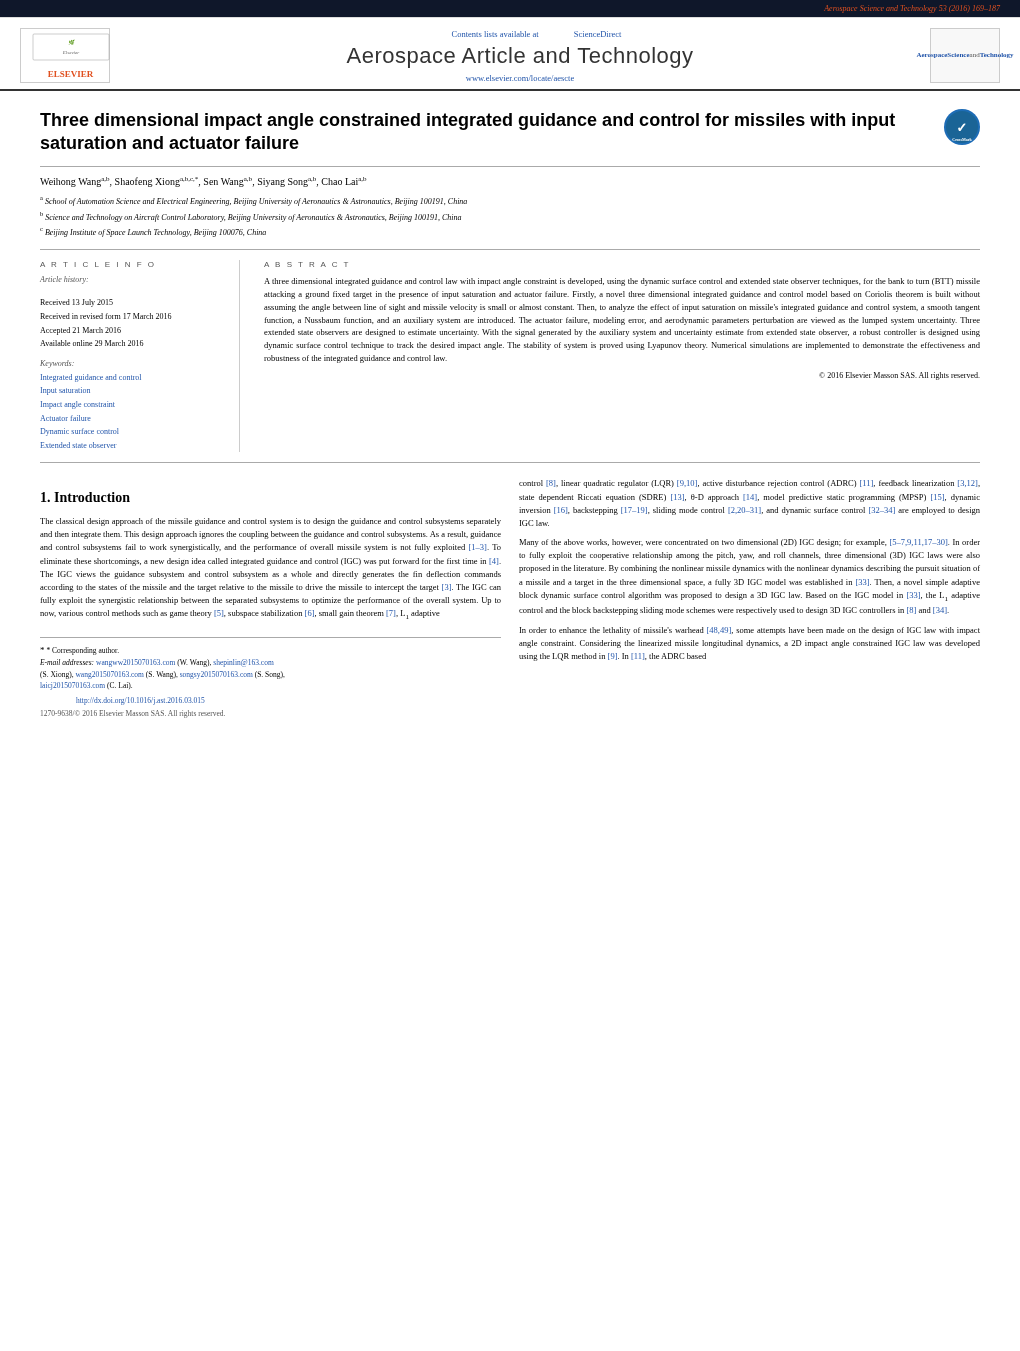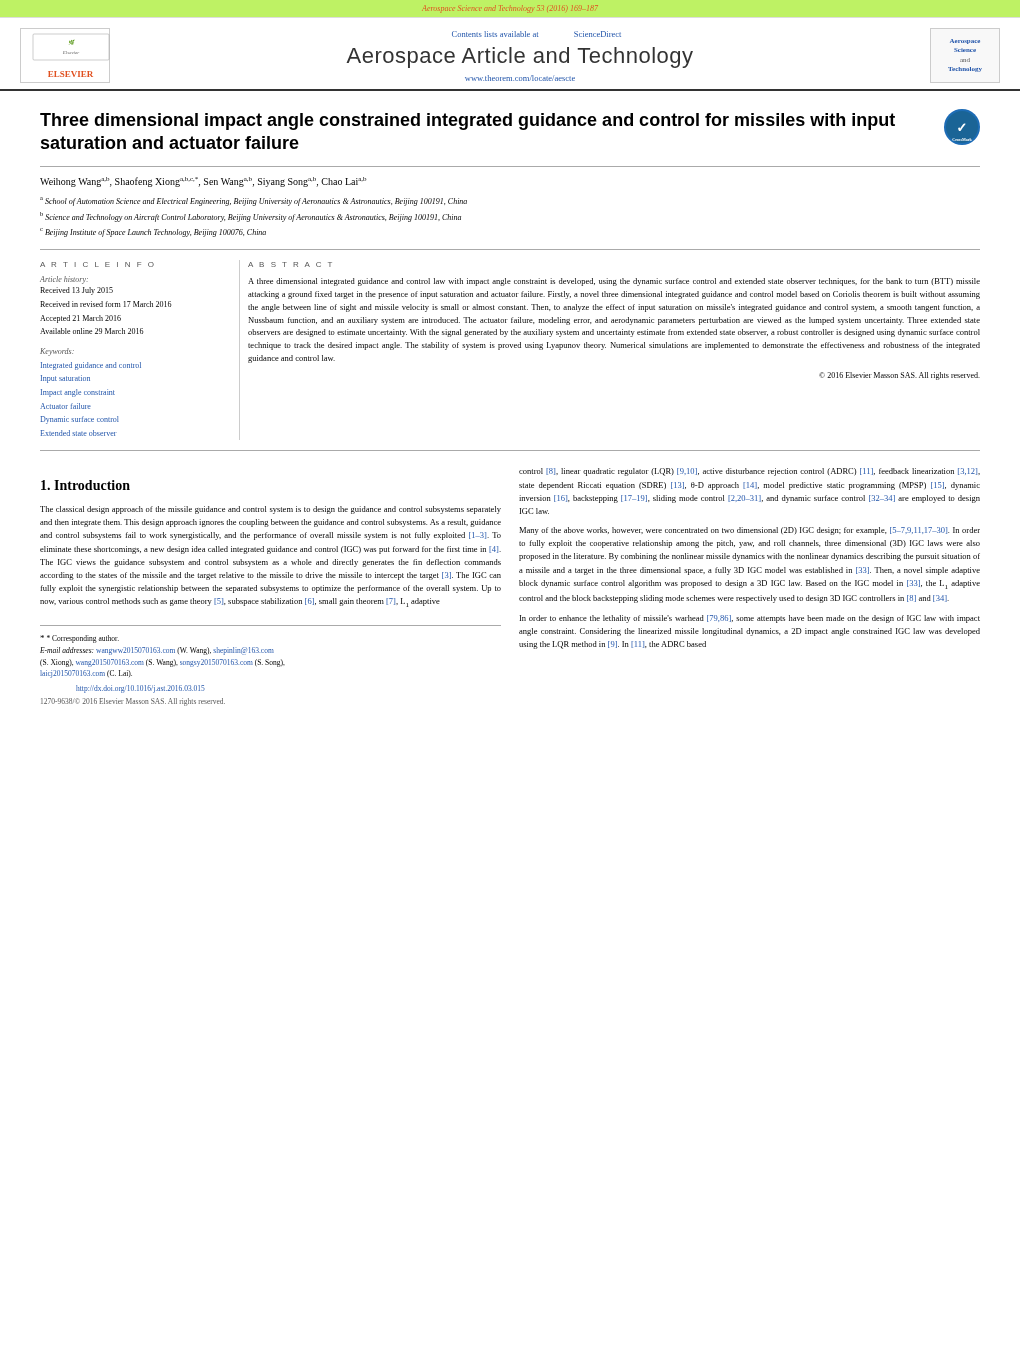--- a/index.html
+++ b/index.html
@@ -12,24 +12,24 @@
       color: #000;
     }
     .page {
       width: 1020px;
       min-height: 1351px;
       background: #fff;
       padding: 0;
     }
     
     .top-banner {
-      background: #bef264;
+      background: #0f172a;
       border-bottom: 1px solid #ddd;
       padding: 4px 20px;
-      text-align: center;
+      text-align: right;
       font-size: 8px;
       color: #e05020;
       font-style: italic;
     }
     
     .journal-header {
       display: flex;
       align-items: center;
       padding: 10px 20px 6px 20px;
       border-bottom: 2px solid #333;
@@ -75,21 +75,21 @@
     .journal-url {
       font-size: 8.5px;
       color: #2255aa;
       margin-top: 4px;
     }
     .ast-logo {
       width: 70px;
       height: 55px;
       border: 1px solid #ccc;
       display: flex;
-      flex-direction: column;
+      flex-direction: row;
       align-items: center;
       justify-content: center;
       margin-left: 20px;
       flex-shrink: 0;
       font-size: 6.5px;
       color: #333;
       text-align: center;
       line-height: 1.3;
       background: #f8f8f8;
     }
@@ -142,21 +142,21 @@
       color: #000;
       margin-bottom: 10px;
       line-height: 1.6;
     }
     .affiliations sup {
       font-size: 6.5px;
     }
     
     .info-abstract {
       display: flex;
-      gap: 8px;
+      gap: 24px;
       border-top: 1px solid #aaa;
       border-bottom: 1px solid #aaa;
       padding: 10px 0;
       margin-bottom: 14px;
     }
     .article-info {
       width: 200px;
       flex-shrink: 0;
       border-right: 1px solid #ccc;
       padding-right: 15px;
@@ -165,21 +165,21 @@
       font-size: 8px;
       letter-spacing: 2px;
       color: #555;
       margin-bottom: 6px;
       font-family: Arial, sans-serif;
     }
     .info-sub-title {
       font-size: 8px;
       font-style: italic;
       color: #555;
-      margin-bottom: 0;
+      margin-bottom: 12px;
     }
     .info-dates {
       font-size: 8px;
       line-height: 1.7;
       margin-bottom: 8px;
     }
     .keywords-title {
       font-size: 8px;
       font-style: italic;
       color: #555;
@@ -289,21 +289,21 @@
         <text x="40" y="22" text-anchor="middle" font-size="5" fill="#666" font-style="italic">Elsevier</text>
       </svg>
       <div class="elsevier-text">ELSEVIER</div>
     </div>
 
     <div class="journal-title-block">
       <div class="contents-line">
         <span>Contents lists available at </span><span style="color:#2255aa;">ScienceDirect</span>
       </div>
       <div class="journal-name">Aerospace Article and Technology</div>
-      <div class="journal-url">www.theorem.com/locate/aescte</div>
+      <div class="journal-url">www.elsevier.com/locate/aescte</div>
     </div>
 
     <div class="ast-logo">
       <div style="font-size:7px;font-weight:bold;color:#2255aa;">Aerospace</div>
       <div style="font-size:7px;font-weight:bold;color:#2255aa;">Science</div>
       <div style="font-size:7px;color:#555;">and</div>
       <div style="font-size:7px;font-weight:bold;color:#2255aa;">Technology</div>
     </div>
   </div>
 
@@ -380,20 +380,20 @@
       </div>
 
       <div class="body-col">
         <div class="body-text">
           control <span class="ref">[8]</span>, linear quadratic regulator (LQR) <span class="ref">[9,10]</span>, active disturbance rejection control (ADRC) <span class="ref">[11]</span>, feedback linearization <span class="ref">[3,12]</span>, state dependent Riccati equation (SDRE) <span class="ref">[13]</span>, θ-D approach <span class="ref">[14]</span>, model predictive static programming (MPSP) <span class="ref">[15]</span>, dynamic inversion <span class="ref">[16]</span>, backstepping <span class="ref">[17–19]</span>, sliding mode control <span class="ref">[2,20–31]</span>, and dynamic surface control <span class="ref">[32–34]</span> are employed to design IGC law.
         </div>
         <div class="body-text">
           Many of the above works, however, were concentrated on two dimensional (2D) IGC design; for example, <span class="ref">[5–7,9,11,17–30]</span>. In order to fully exploit the cooperative relationship among the pitch, yaw, and roll channels, three dimensional (3D) IGC laws were also proposed in the literature. By combining the nonlinear missile dynamics with the nonlinear dynamics describing the pursuit situation of a missile and a target in the three dimensional space, a fully 3D IGC model was established in <span class="ref">[33]</span>. Then, a novel simple adaptive block dynamic surface control algorithm was proposed to design a 3D IGC law. Based on the IGC model in <span class="ref">[33]</span>, the L<sub>1</sub> adaptive control and the block backstepping sliding mode schemes were respectively used to design 3D IGC controllers in <span class="ref">[8]</span> and <span class="ref">[34]</span>.
         </div>
         <div class="body-text">
-          In order to enhance the lethality of missile's warhead <span class="ref">[79,86]</span>, some attempts have been made on the design of IGC law with impact angle constraint. Considering the linearized missile longitudinal dynamics, a 2D impact angle constrained IGC law was developed using the LQR method in <span class="ref">[9]</span>. In <span class="ref">[11]</span>, the ADRC based
+          In order to enhance the lethality of missile's warhead <span class="ref">[48,49]</span>, some attempts have been made on the design of IGC law with impact angle constraint. Considering the linearized missile longitudinal dynamics, a 2D impact angle constrained IGC law was developed using the LQR method in <span class="ref">[9]</span>. In <span class="ref">[11]</span>, the ADRC based
         </div>
       </div>
     </div>
 
   </div>
 
 </div>
 
 </body></html>

